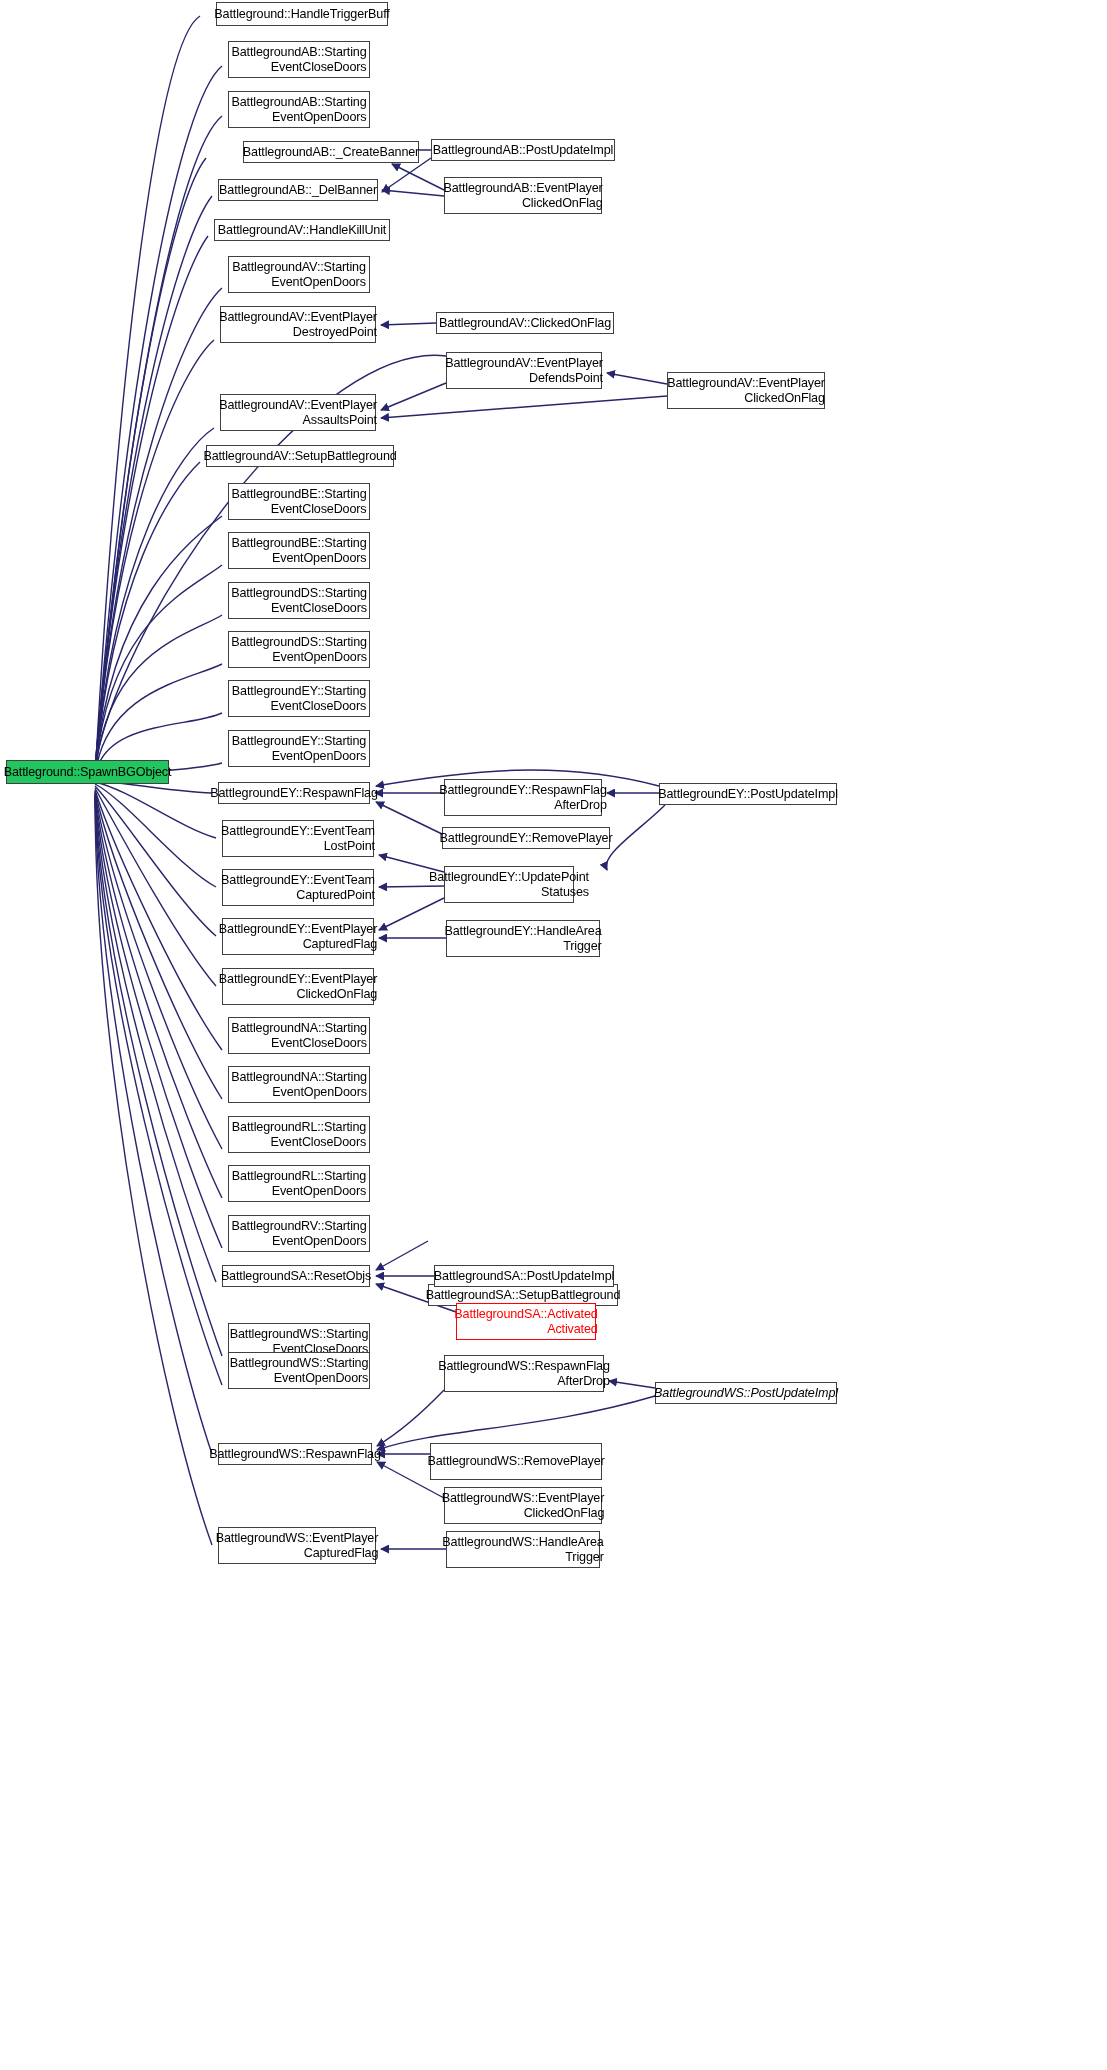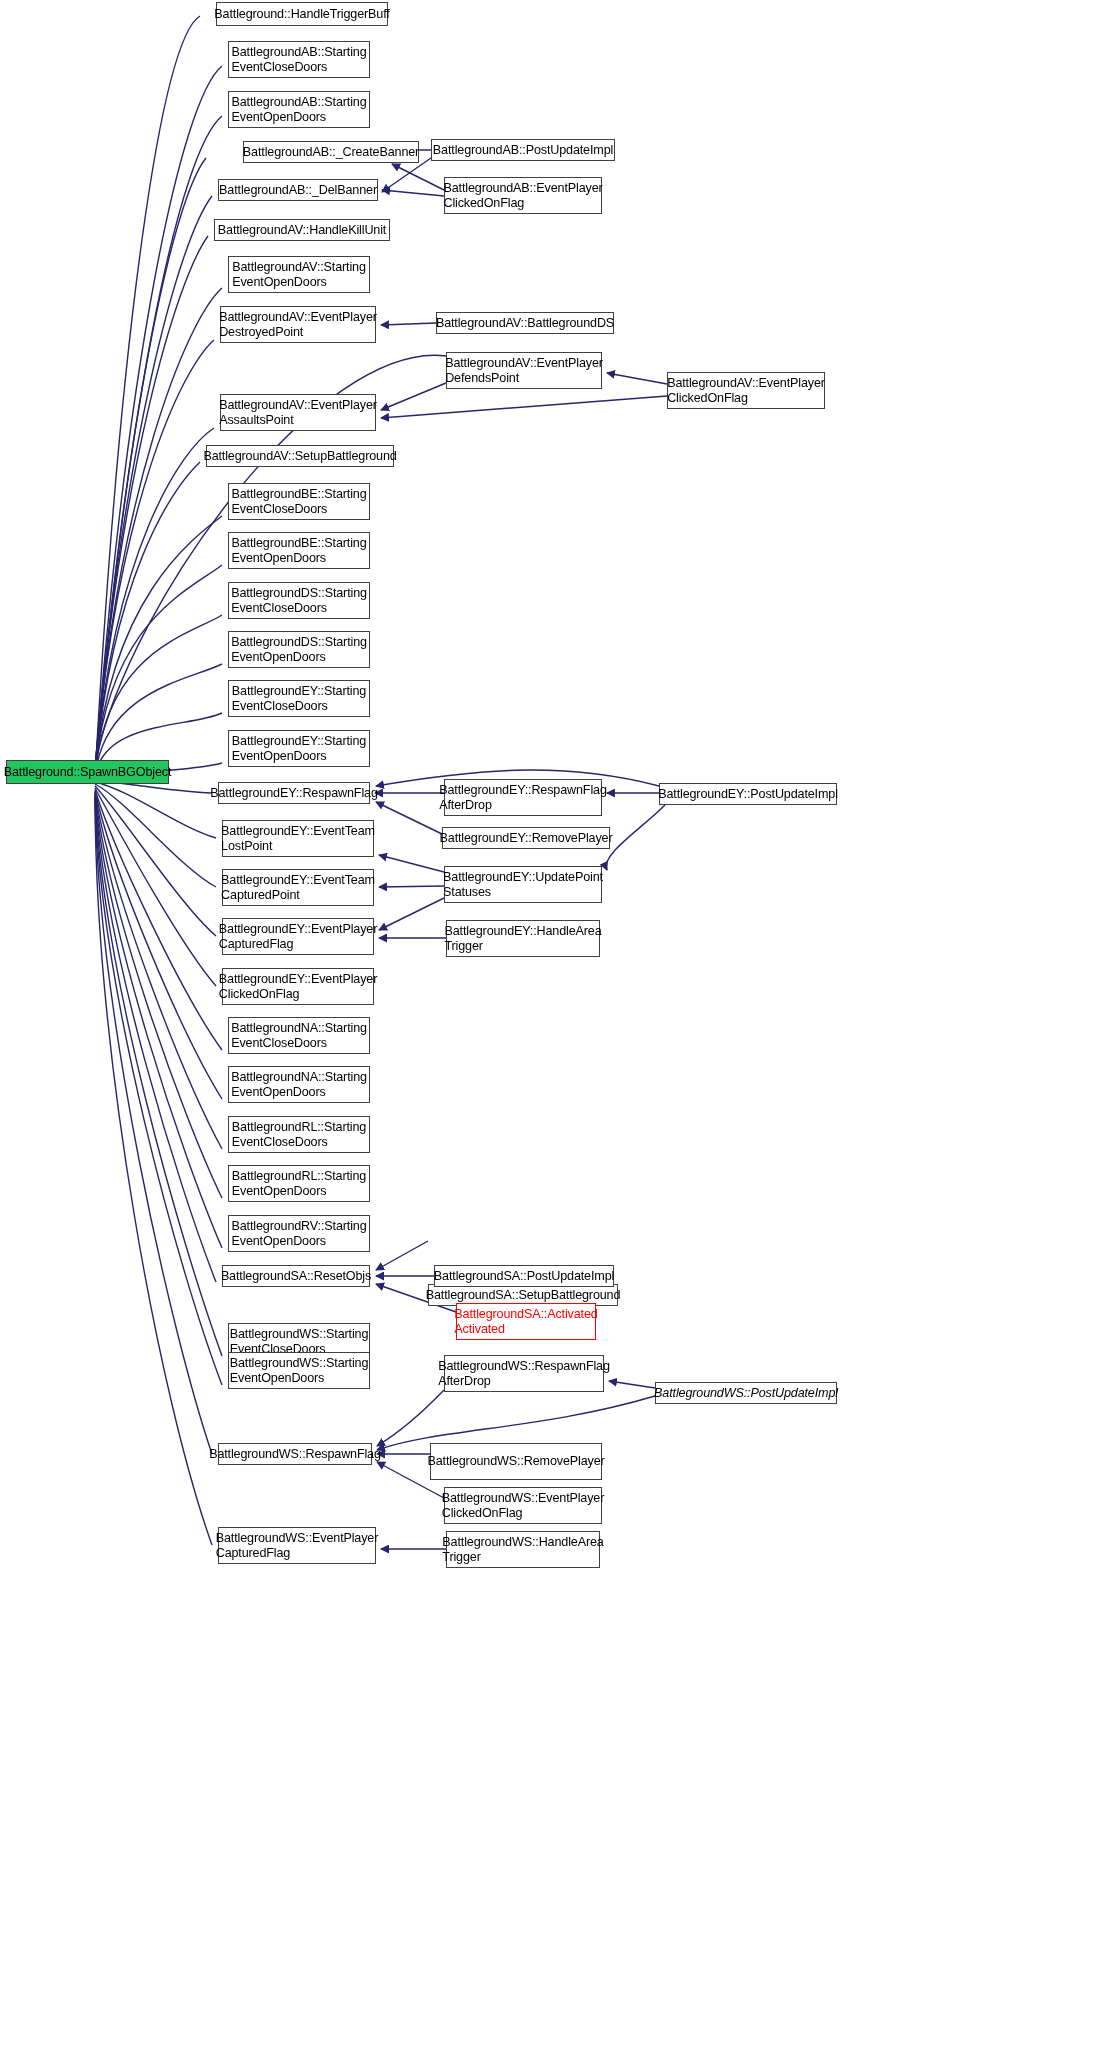--- a/index.html
+++ b/index.html
@@ -25,21 +25,21 @@
     pointer-events: none;
   }
   .node {
     position: absolute;
     box-sizing: border-box;
     background: #ffffff;
     border: 1px solid #404040;
     display: flex;
     align-items: center;
     justify-content: center;
-    text-align: left;
+    text-align: right;
     line-height: 1.18;
     color: #000000;
     font-size: 12.6px;
     letter-spacing: -0.15px;
     white-space: pre-line;
     cursor: pointer;
   }
   .node.root {
     background: #22c55e;
     border-color: #404040;
@@ -134,21 +134,21 @@
       <div class="node" style="left: 211px; top: 141px; width: 176px; height: 22px; margin-left: 32px;"><span class="node-label">BattlegroundAB::_CreateBanner</span></div>
       <div class="node" style="left: 218px; top: 179px; width: 160px; height: 22px;"><span class="node-label">BattlegroundAB::_DelBanner</span></div>
       <div class="node" style="left: 431px; top: 139px; width: 184px; height: 22px;"><span class="node-label">BattlegroundAB::PostUpdateImpl</span></div>
       <div class="node" style="left: 444px; top: 177px; width: 158px; height: 37px;"><span class="node-label">BattlegroundAB::EventPlayer
 ClickedOnFlag</span></div>
       <div class="node" style="left: 214px; top: 219px; width: 176px; height: 22px;"><span class="node-label">BattlegroundAV::HandleKillUnit</span></div>
       <div class="node" style="left: 228px; top: 256px; width: 142px; height: 37px;"><span class="node-label">BattlegroundAV::Starting
 EventOpenDoors</span></div>
       <div class="node" style="left: 220px; top: 306px; width: 156px; height: 37px;"><span class="node-label">BattlegroundAV::EventPlayer
 DestroyedPoint</span></div>
-      <div class="node" style="left: 436px; top: 312px; width: 178px; height: 22px;"><span class="node-label">BattlegroundAV::BattlegroundDS</span></div>
+      <div class="node" style="left: 436px; top: 312px; width: 178px; height: 22px;"><span class="node-label">BattlegroundAV::ClickedOnFlag</span></div>
       <div class="node" style="left: 446px; top: 352px; width: 156px; height: 37px;"><span class="node-label">BattlegroundAV::EventPlayer
 DefendsPoint</span></div>
       <div class="node" style="left: 220px; top: 394px; width: 156px; height: 37px;"><span class="node-label">BattlegroundAV::EventPlayer
 AssaultsPoint</span></div>
       <div class="node" style="left: 667px; top: 372px; width: 158px; height: 37px;"><span class="node-label">BattlegroundAV::EventPlayer
 ClickedOnFlag</span></div>
       <div class="node" style="left: 206px; top: 445px; width: 188px; height: 22px;"><span class="node-label">BattlegroundAV::SetupBattleground</span></div>
       <div class="node" style="left: 228px; top: 483px; width: 142px; height: 37px;"><span class="node-label">BattlegroundBE::Starting
 EventCloseDoors</span></div>
       <div class="node" style="left: 228px; top: 532px; width: 142px; height: 37px;"><span class="node-label">BattlegroundBE::Starting
@@ -163,21 +163,21 @@
 EventOpenDoors</span></div>
       <div class="node" style="left: 218px; top: 782px; width: 152px; height: 22px;"><span class="node-label">BattlegroundEY::RespawnFlag</span></div>
       <div class="node" style="left: 444px; top: 779px; width: 158px; height: 37px;"><span class="node-label">BattlegroundEY::RespawnFlag
 AfterDrop</span></div>
       <div class="node" style="left: 659px; top: 783px; width: 178px; height: 22px;"><span class="node-label">BattlegroundEY::PostUpdateImpl</span></div>
       <div class="node" style="left: 442px; top: 827px; width: 168px; height: 22px;"><span class="node-label">BattlegroundEY::RemovePlayer</span></div>
       <div class="node" style="left: 222px; top: 820px; width: 152px; height: 37px;"><span class="node-label">BattlegroundEY::EventTeam
 LostPoint</span></div>
       <div class="node" style="left: 222px; top: 869px; width: 152px; height: 37px;"><span class="node-label">BattlegroundEY::EventTeam
 CapturedPoint</span></div>
-      <div class="node" style="left: 444px; top: 866px; width: 158px; height: 37px;"><span class="node-label">BattlegroundEY::UpdatePoint
+      <div class="node" style="left: 444px; top: 866px; width: 130px; height: 37px;"><span class="node-label">BattlegroundEY::UpdatePoint
 Statuses</span></div>
       <div class="node" style="left: 222px; top: 918px; width: 152px; height: 37px;"><span class="node-label">BattlegroundEY::EventPlayer
 CapturedFlag</span></div>
       <div class="node" style="left: 446px; top: 920px; width: 154px; height: 37px;"><span class="node-label">BattlegroundEY::HandleArea
 Trigger</span></div>
       <div class="node" style="left: 222px; top: 968px; width: 152px; height: 37px;"><span class="node-label">BattlegroundEY::EventPlayer
 ClickedOnFlag</span></div>
       <div class="node" style="left: 228px; top: 1017px; width: 142px; height: 37px;"><span class="node-label">BattlegroundNA::Starting
 EventCloseDoors</span></div>
       <div class="node" style="left: 228px; top: 1066px; width: 142px; height: 37px;"><span class="node-label">BattlegroundNA::Starting

